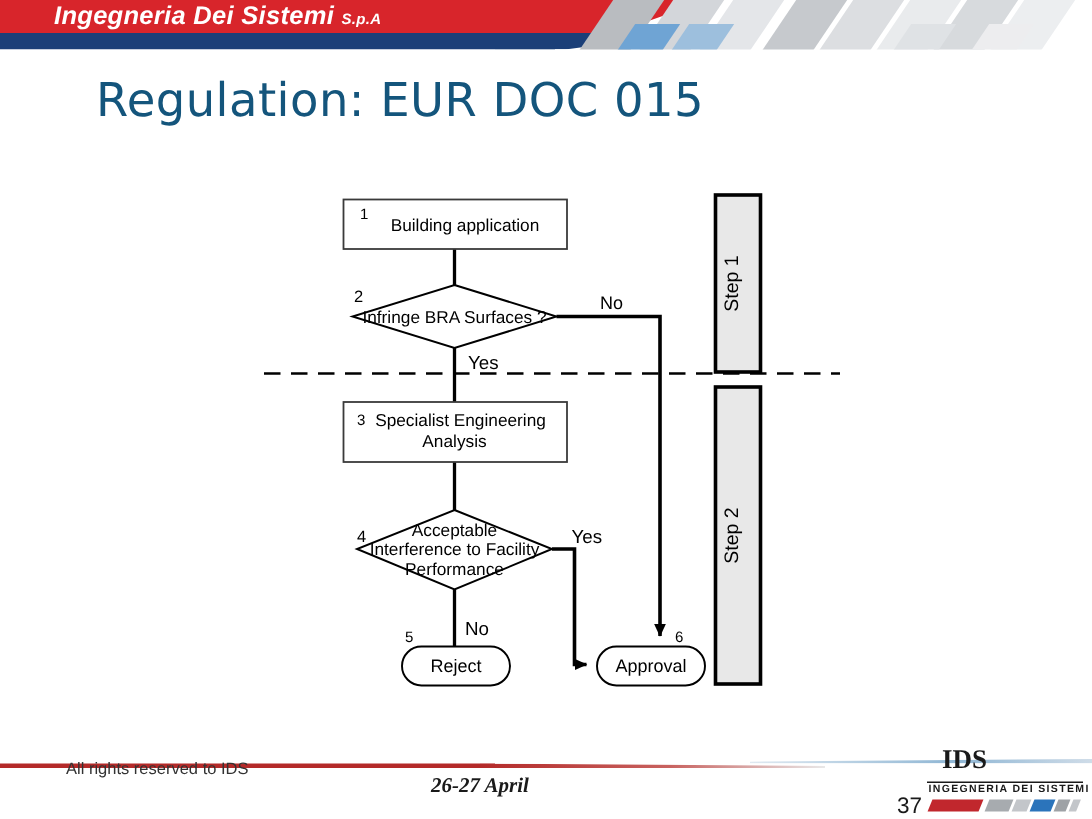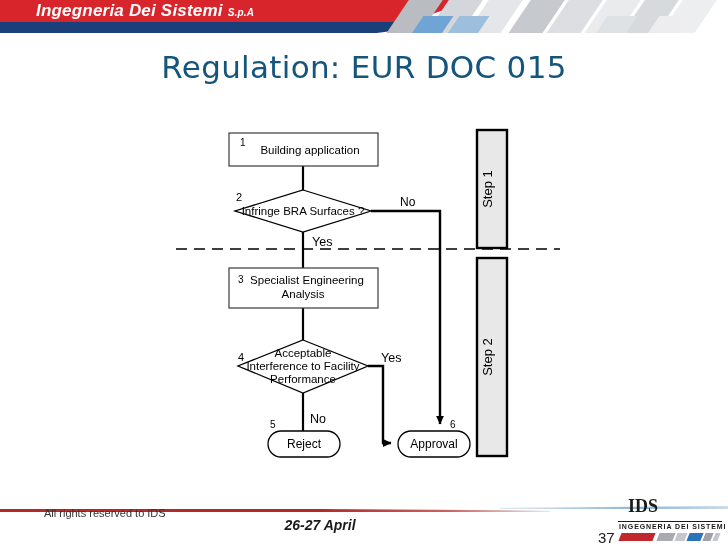--- a/index.html
+++ b/index.html
@@ -82,21 +82,21 @@
     width: 30px;
     height: 34px;
     transform: skewX(-34deg);
   }
 
   
   #slide-title {
     position: absolute;
     left: 64px; top: 49px;
     width: 600px;
-    text-align: center;
+    text-align: left;
     font-size: 31px;
     color: #14557c;
     font-family: "DejaVu Sans", sans-serif;
     letter-spacing: 0.3px;
     white-space: nowrap;
   }
 
   
   #flowchart {
     position: absolute;
@@ -143,20 +143,21 @@
   }
   .foot-center {
     position: absolute;
     left: 0; top: 27px;
     width: 640px;
     text-align: center;
     font-size: 14px;
     font-style: italic;
     font-weight: bold;
     color: #1a1a1a;
+    font-family: Liberation Serif, serif;
   }
   .foot-page {
     position: absolute;
     left: 598px; top: 27px;
     font-size: 15px;
     color: #1a1a1a;
     margin-top: 12px;
   }
 
   

